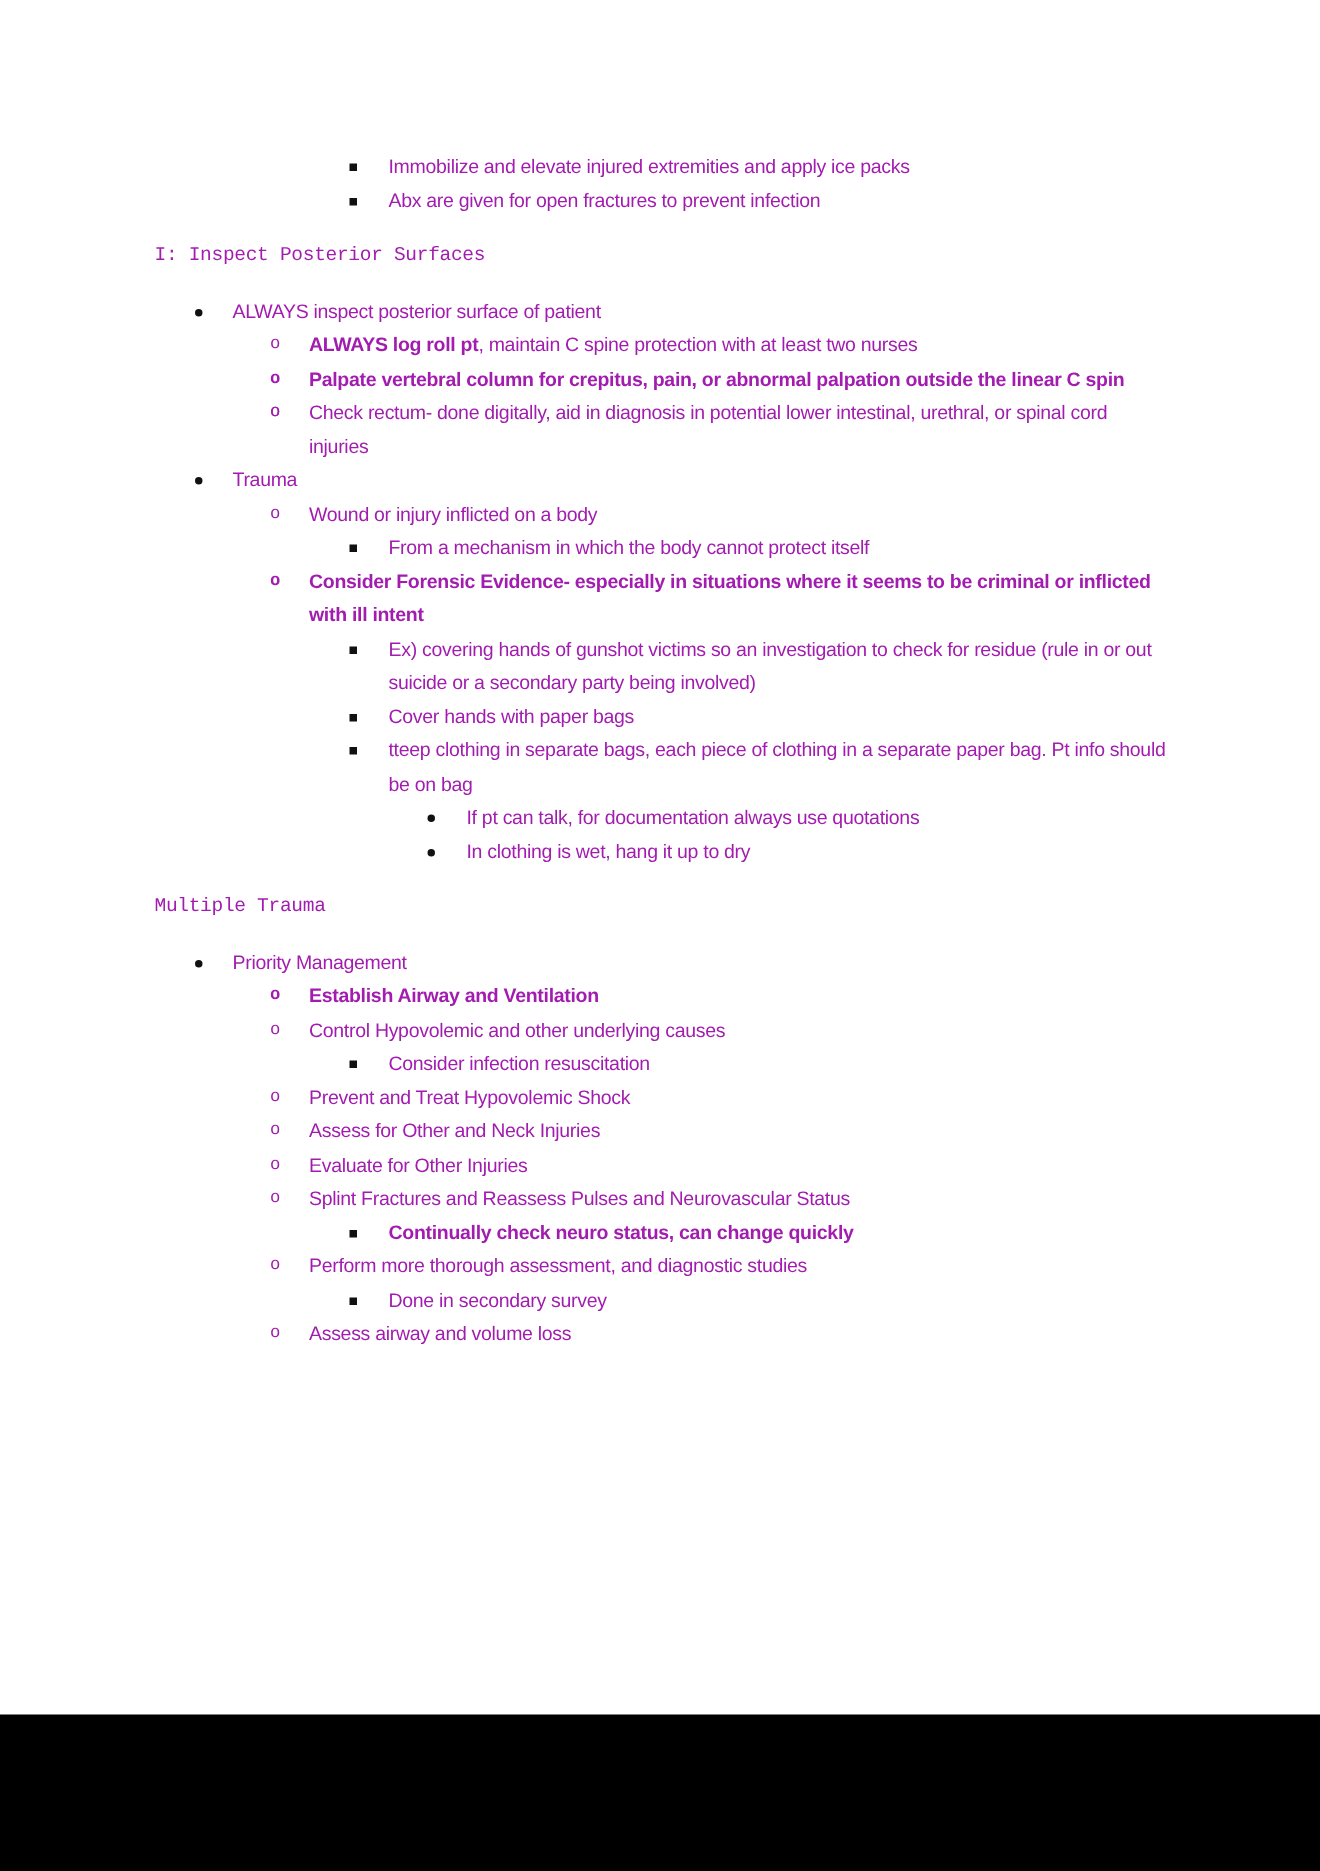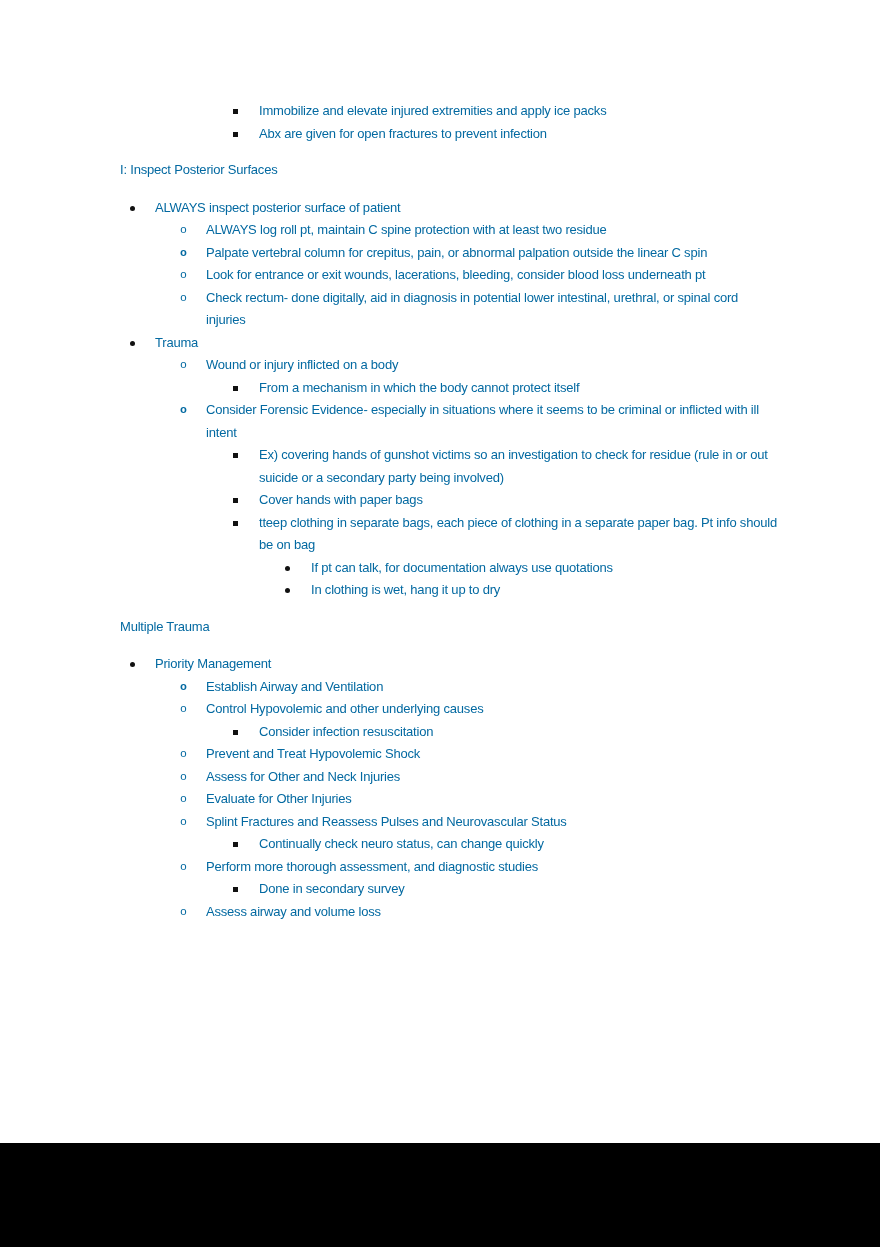--- a/index.html
+++ b/index.html
@@ -26,21 +26,22 @@
     position: absolute;
     left: 103px;
     top: 100px;
     width: 676px;
     font-size: 13px;
     line-height: 22.5px;
     letter-spacing: -0.2px;
     color: #111111;
   }
   .heading {
-    margin: 14px 0 15px 17px;
+    margin: 14px 0 15px 0;
+    font-family: Liberation Mono, monospace;
   }
   .li {
     position: relative;
     margin: 0;
   }
   .li.lvl1 { padding-left: 52px; }
   .li.lvl2 { padding-left: 103px; }
   .li.lvl3 { padding-left: 156px; }
   .li.lvl4 { padding-left: 208px; }
   .marker {
@@ -59,41 +60,41 @@
     top: 9px;
   }
   .m-disc { border-radius: 50%; }
   .m-circle {
     font-family: "Liberation Mono", monospace;
     font-size: 11.5px;
     line-height: 22.5px;
     top: 0;
   }
   .m-circle.mb { font-weight: bold; }
-  .b { font-weight: normal; }
+  .b { font-weight: bold; }
   .bottom-bar {
     position: absolute;
     left: 0;
     top: 1143px;
     width: 880px;
     height: 104px;
   }
 </style>
 </head>
 <body>
 
 <div class="doc-page">
-  <div class="doc-body" style="color: #0369a1;">
+  <div class="doc-body" style="color: #a21caf;">
       <div class="li lvl3"><span class="marker m-square"></span><span>Immobilize and elevate injured extremities and apply ice packs</span></div>
       <div class="li lvl3"><span class="marker m-square"></span><span>Abx are given for open fractures to prevent infection</span></div>
       <div class="heading"><span>I: Inspect Posterior Surfaces</span></div>
       <div class="li lvl1"><span class="marker m-disc"></span><span>ALWAYS inspect posterior surface of patient</span></div>
-      <div class="li lvl2"><span class="marker m-circle">o</span><span class="b">ALWAYS log roll pt</span><span>, maintain C spine protection with at least two residue</span></div>
+      <div class="li lvl2"><span class="marker m-circle">o</span><span class="b">ALWAYS log roll pt</span><span>, maintain C spine protection with at least two nurses</span></div>
       <div class="li lvl2"><span class="marker m-circle mb">o</span><span class="b">Palpate vertebral column for crepitus, pain, or abnormal palpation outside the linear C spin</span></div>
-      <div class="li lvl2"><span class="marker m-circle">o</span><span>Look for entrance or exit wounds, lacerations, bleeding, consider blood loss underneath pt</span></div>
+      <div class="li lvl2"><span class="marker m-circle">o</span></div>
       <div class="li lvl2"><span class="marker m-circle">o</span><span>Check rectum- done digitally, aid in diagnosis in potential lower intestinal, urethral, or spinal cord injuries</span></div>
       <div class="li lvl1"><span class="marker m-disc"></span><span>Trauma</span></div>
       <div class="li lvl2"><span class="marker m-circle">o</span><span>Wound or injury inflicted on a body</span></div>
       <div class="li lvl3"><span class="marker m-square"></span><span>From a mechanism in which the body cannot protect itself</span></div>
       <div class="li lvl2"><span class="marker m-circle mb">o</span><span class="b">Consider Forensic Evidence- especially in situations where it seems to be criminal or inflicted with ill intent</span></div>
       <div class="li lvl3"><span class="marker m-square"></span><span>Ex) covering hands of gunshot victims so an investigation to check for residue (rule in or out suicide or a secondary party being involved)</span></div>
       <div class="li lvl3"><span class="marker m-square"></span><span>Cover hands with paper bags</span></div>
       <div class="li lvl3"><span class="marker m-square"></span><span>tteep clothing in separate bags, each piece of clothing in a separate paper bag. Pt info should be on bag</span></div>
       <div class="li lvl4"><span class="marker m-disc"></span><span>If pt can talk, for documentation always use quotations</span></div>
       <div class="li lvl4"><span class="marker m-disc"></span><span>In clothing is wet, hang it up to dry</span></div>

